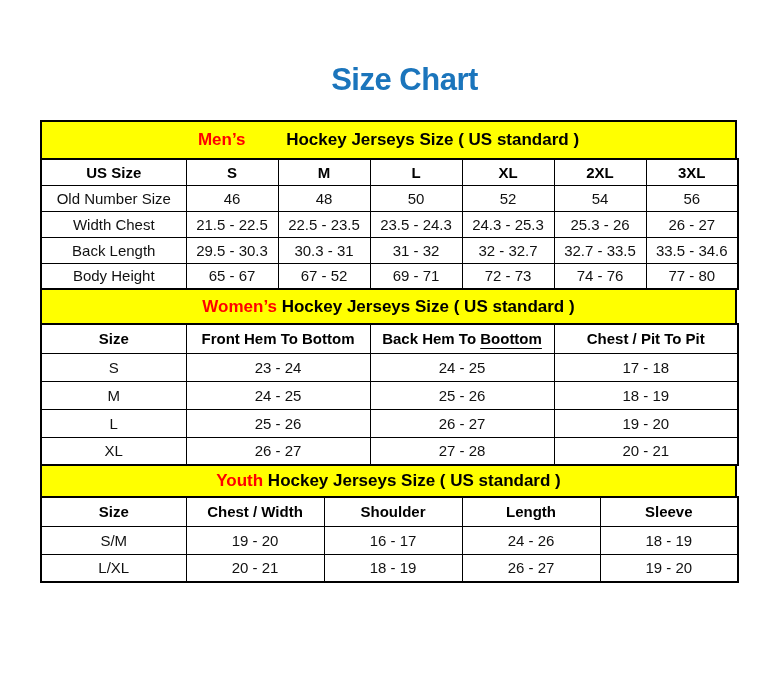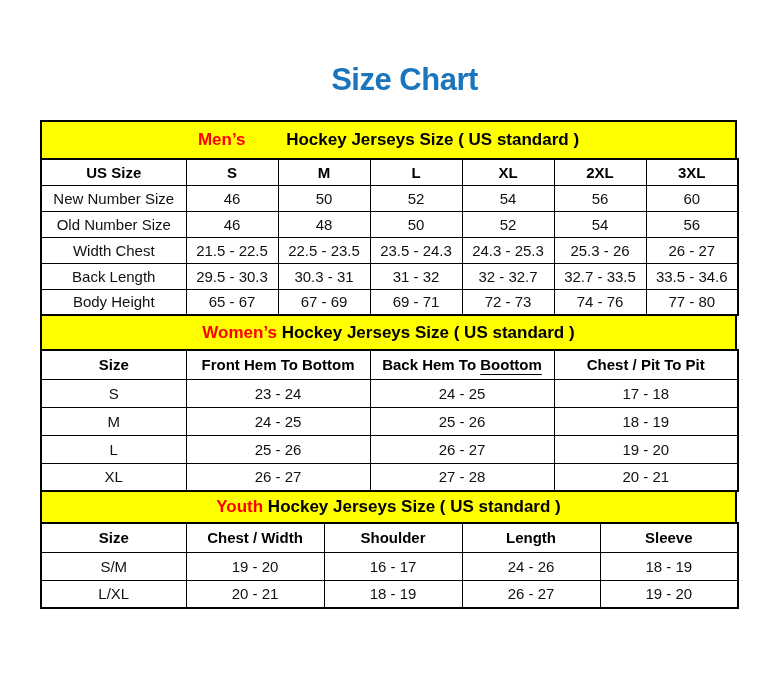--- a/index.html
+++ b/index.html
@@ -101,29 +101,20 @@
       <tr class="hdr">
         <th>US Size</th>
         <th>S</th>
         <th>M</th>
         <th>L</th>
         <th>XL</th>
         <th>2XL</th>
         <th>3XL</th>
       </tr>
       <tr>
-        <td>New Number Size</td>
-        <td>46</td>
-        <td>50</td>
-        <td>52</td>
-        <td>54</td>
-        <td>56</td>
-        <td>60</td>
-      </tr>
-      <tr>
         <td>Old Number Size</td>
         <td>46</td>
         <td>48</td>
         <td>50</td>
         <td>52</td>
         <td>54</td>
         <td>56</td>
       </tr>
       <tr>
         <td>Width Chest</td>
@@ -139,21 +130,21 @@
         <td>29.5 - 30.3</td>
         <td>30.3 - 31</td>
         <td>31 - 32</td>
         <td>32 - 32.7</td>
         <td>32.7 - 33.5</td>
         <td>33.5 - 34.6</td>
       </tr>
       <tr>
         <td>Body Height</td>
         <td>65 - 67</td>
-        <td>67 - 69</td>
+        <td>67 - 52</td>
         <td>69 - 71</td>
         <td>72 - 73</td>
         <td>74 - 76</td>
         <td>77 - 80</td>
       </tr>
     </tbody>
   </table>
 
   <div class="banner b-womens">
     <span class="hl">Women’s</span><span> Hockey Jerseys Size ( US standard )</span>

